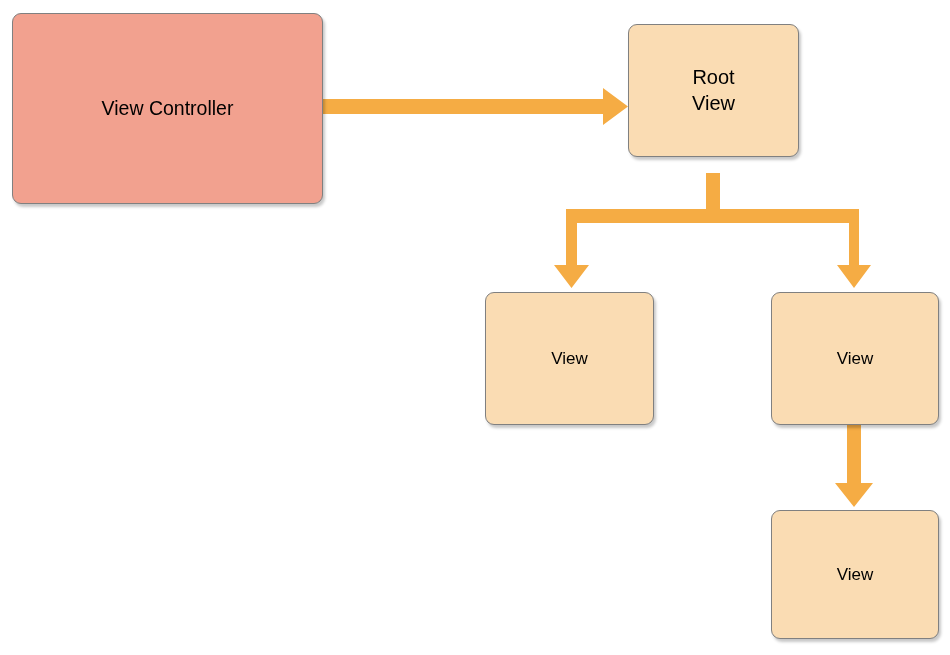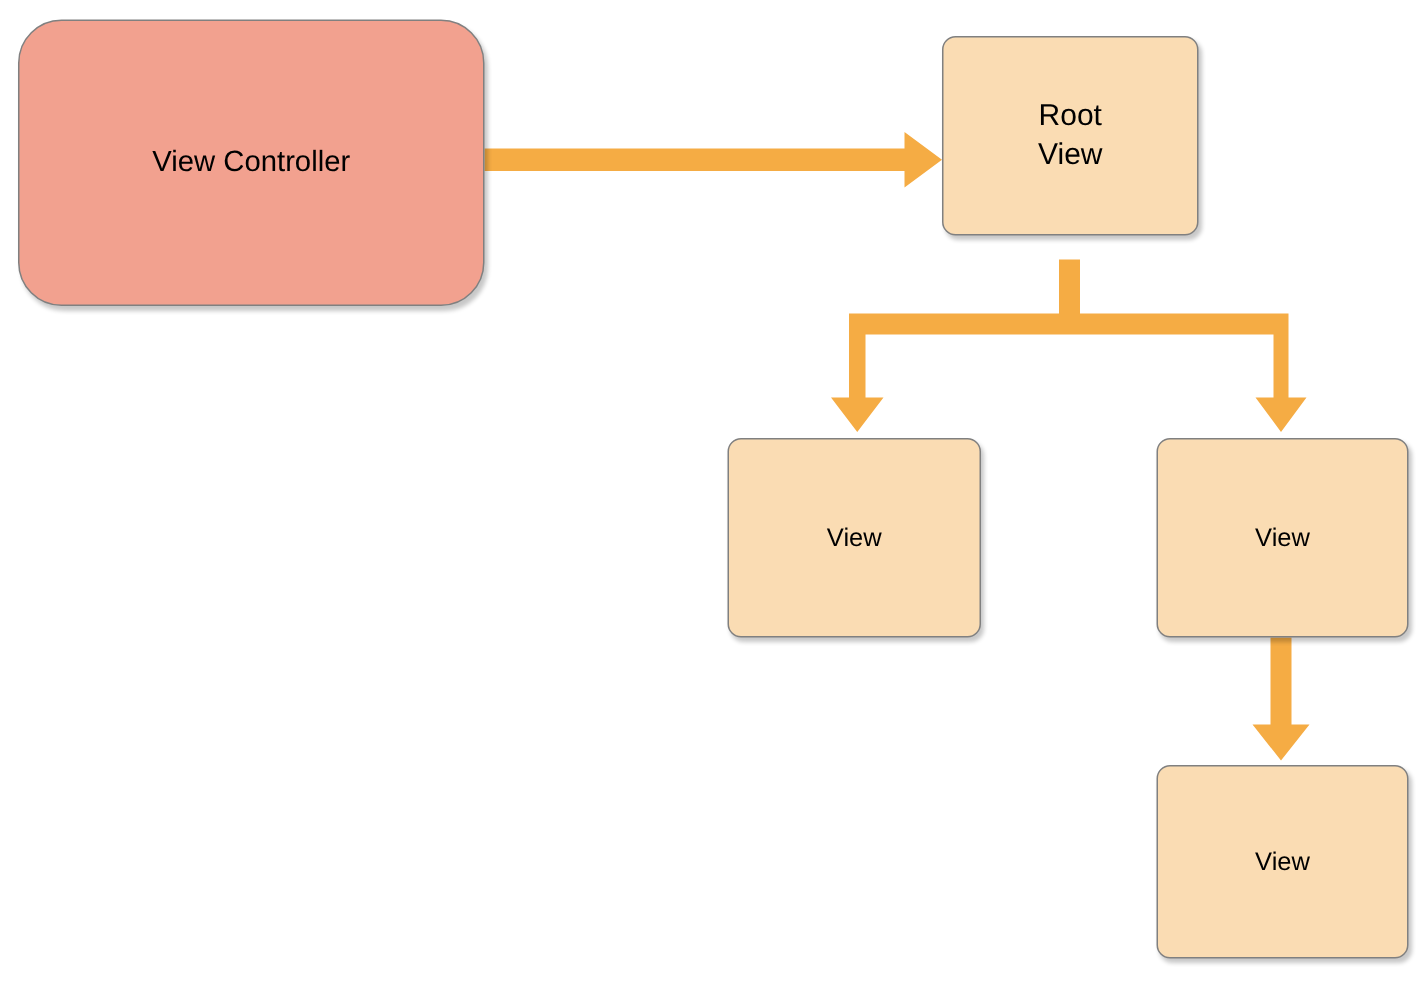--- a/index.html
+++ b/index.html
@@ -44,21 +44,20 @@
     display: block;
     white-space: pre-line;
   }
   #node-view-controller {
     left: 12px;
     top: 13px;
     width: 311px;
     height: 191px;
     background: #f2a18f;
     font-size: 19.5px;
-    border-radius: 29px;
   }
   #node-root-view {
     left: 628px;
     top: 24px;
     width: 171px;
     height: 133px;
     background: #fadcb3;
     font-size: 20px;
     text-align: center;
   }

